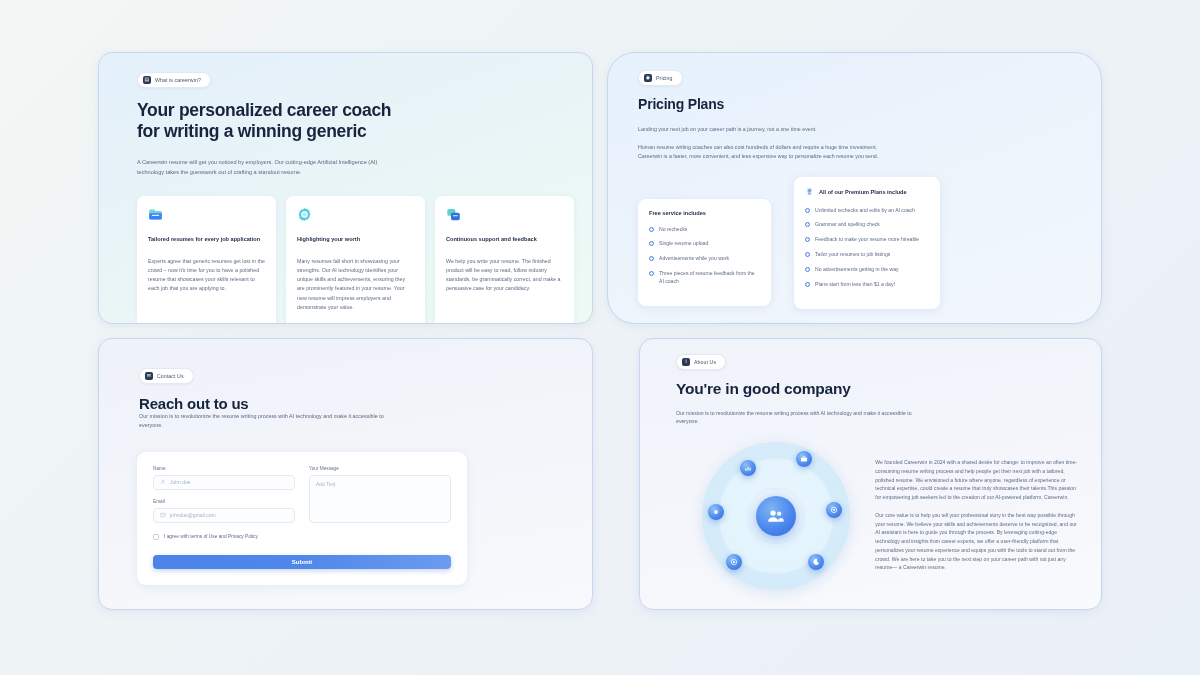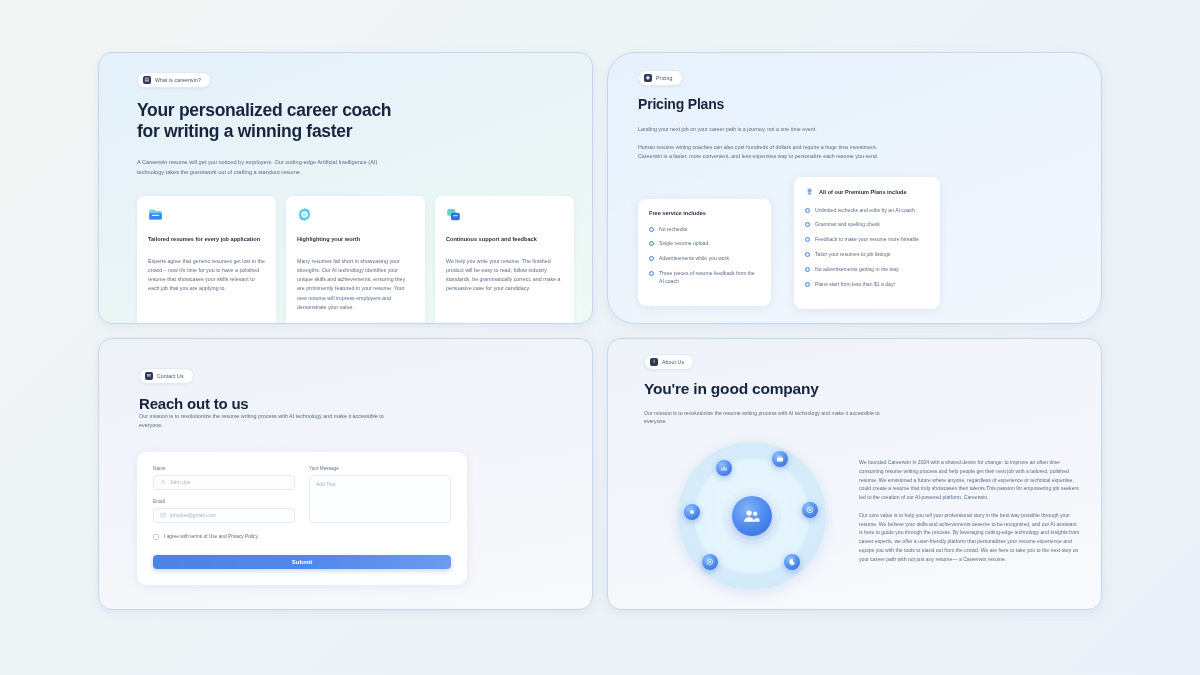--- a/index.html
+++ b/index.html
@@ -24,21 +24,21 @@
   .panel {
     position: relative;
     border-radius: 14px;
     border: 1.5px solid #c5d6ef;
     overflow: hidden;
     box-shadow: 0 2px 10px rgba(120,150,190,.13);
   }
   .p-hero   { background: linear-gradient(160deg,#e4f0fb 0%, #e9f4f7 45%, #eefaf4 100%); }
   .p-price  { background: linear-gradient(160deg,#e6f1fc 0%, #edf4fc 55%, #f2f7fd 100%); border-radius: 28px; }
   .p-contact{ background: linear-gradient(170deg,#eef2f9 0%, #f3f5fa 50%, #f7f9fc 100%); }
-  .p-about  { background: linear-gradient(170deg,#eff3fa 0%, #f4f6fb 55%, #f8fafd 100%); }
+  .p-about  { background: linear-gradient(170deg,#eff3fa 0%, #f4f6fb 55%, #f8fafd 100%); margin-left: 32px; }
 
   
   .badge {
     display: inline-flex; align-items: center; gap: 4px;
     background: #ffffff;
     border: 1px solid #e3e9f2;
     border-radius: 20px;
     padding: 3px 9px 3px 5px;
     font-size: 5.2px;
     color: #4a5568;
@@ -246,21 +246,21 @@
     <section class="panel p-hero">
       <div class="hero-inner">
         <div class="hero-badge-wrap">
           <span class="badge">
             <span class="bicon">▤</span>
             <span>What is careerwin?</span>
           </span>
         </div>
         <h1 class="hero-title">
           <span>Your personalized career coach</span><br>
-          <span>for writing a winning faster</span>
+          <span>for writing a winning generic</span>
         </h1>
         <p class="hero-sub">A Careerwin resume will get you noticed by employers. Our cutting-edge Artificial Intelligence (AI) technology takes the guesswork out of crafting a standout resume.</p>
       </div>
       <div class="cards">
 
         <div class="card">
           <div class="card-icon">
             <svg viewBox="0 0 24 24" width="15" height="15">
               <path d="M2 6a2 2 0 0 1 2-2h6l2 2.5h8a2 2 0 0 1 2 2V18a2 2 0 0 1-2 2H4a2 2 0 0 1-2-2z" fill="#6fd3e0"></path>
               <path d="M2 10h20v8a2 2 0 0 1-2 2H4a2 2 0 0 1-2-2z" fill="#3b82f6"></path>

